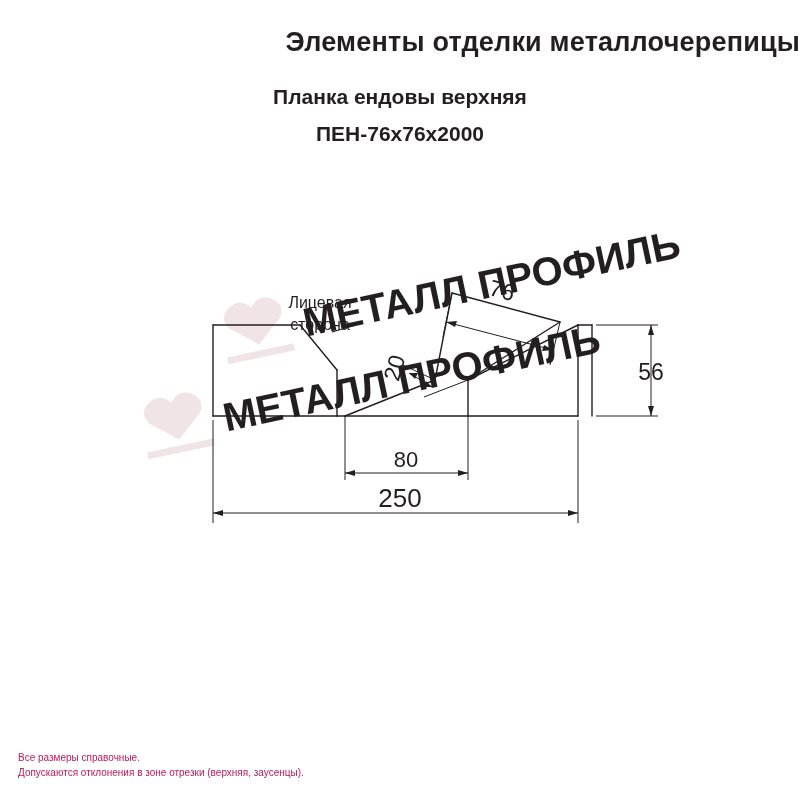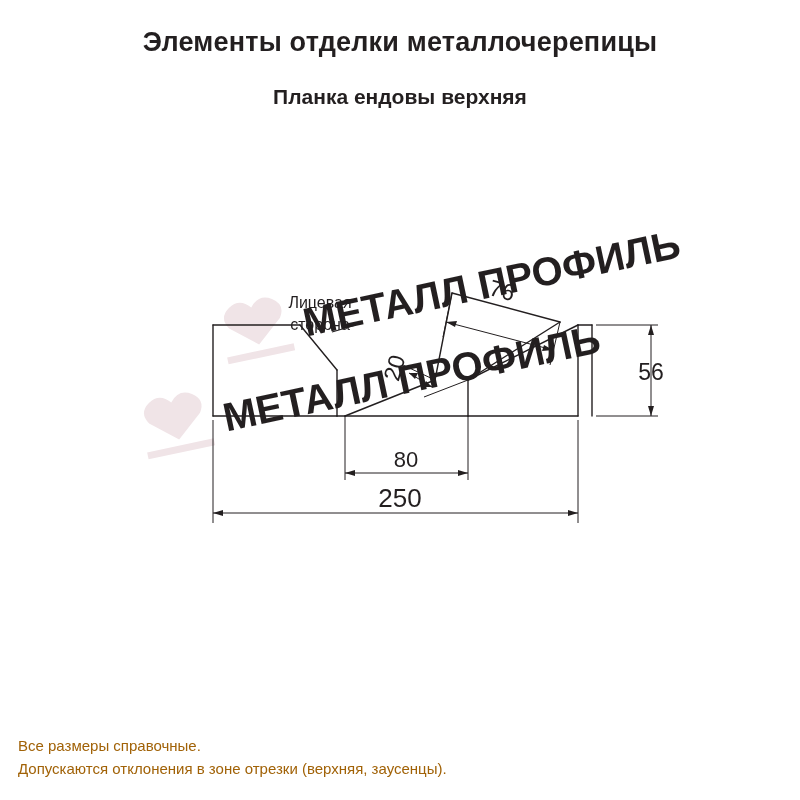--- a/index.html
+++ b/index.html
@@ -26,20 +26,21 @@
     top: 26px;
     left: 0;
     width: 800px;
     text-align: center;
   }
   .main-title {
     font-size: 27px;
     font-weight: bold;
     letter-spacing: 0.2px;
     line-height: 1.2;
+    text-align: right;
   }
   .sub-title {
     font-size: 21px;
     font-weight: bold;
     margin-top: 26px;
     line-height: 1.25;
   }
   .sub-code {
     font-size: 21px;
     font-weight: bold;
@@ -59,36 +60,37 @@
     top: 190px;
     left: 0;
     width: 800px;
     height: 400px;
     pointer-events: none;
   }
   .notes {
     position: absolute;
     left: 18px;
     bottom: 20px;
-    font-size: 15px;
+    font-size: 10px;
     line-height: 1.5;
-    color: #a16207;
+    color: #be185d;
   }
   .notes div { white-space: nowrap; }
   svg { display: block; }
   text { font-family: "Liberation Sans", sans-serif; fill: #231f20; }
 </style>
 </head>
 <body>
 
 <div class="page">
 
   <div class="title-block">
     <div class="main-title">Элементы отделки металлочерепицы</div>
     <div class="sub-title">Планка ендовы верхняя</div>
+    <div class="sub-code">ПЕН-76х76х2000</div>
   </div>
 
   <div class="watermarks">
     <svg width="800" height="400" viewBox="0 0 800 400">
       <g transform="translate(255,135) rotate(-12)">
         <g fill="#f0e4e7">
           <path d="M0,-18 q-10,-12 -22,-4 q-12,8 -4,20 l26,22 l26,-22 q8,-12 -4,-20 q-12,-8 -22,4 z"></path>
           <rect x="-34" y="26" width="68" height="7"></rect>
         </g>
         <text x="48" y="22" font-size="40" font-weight="bold" fill="#f0e4e7">МЕТАЛЛ ПРОФИЛЬ</text>

